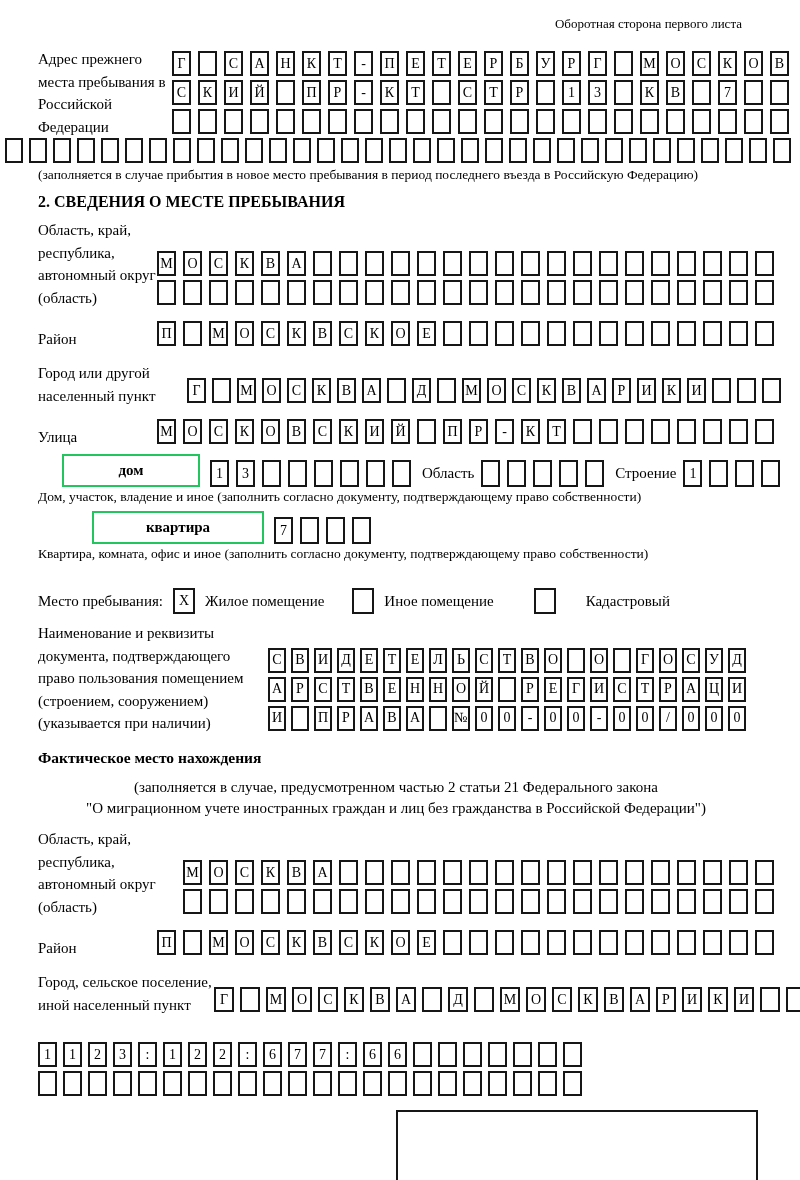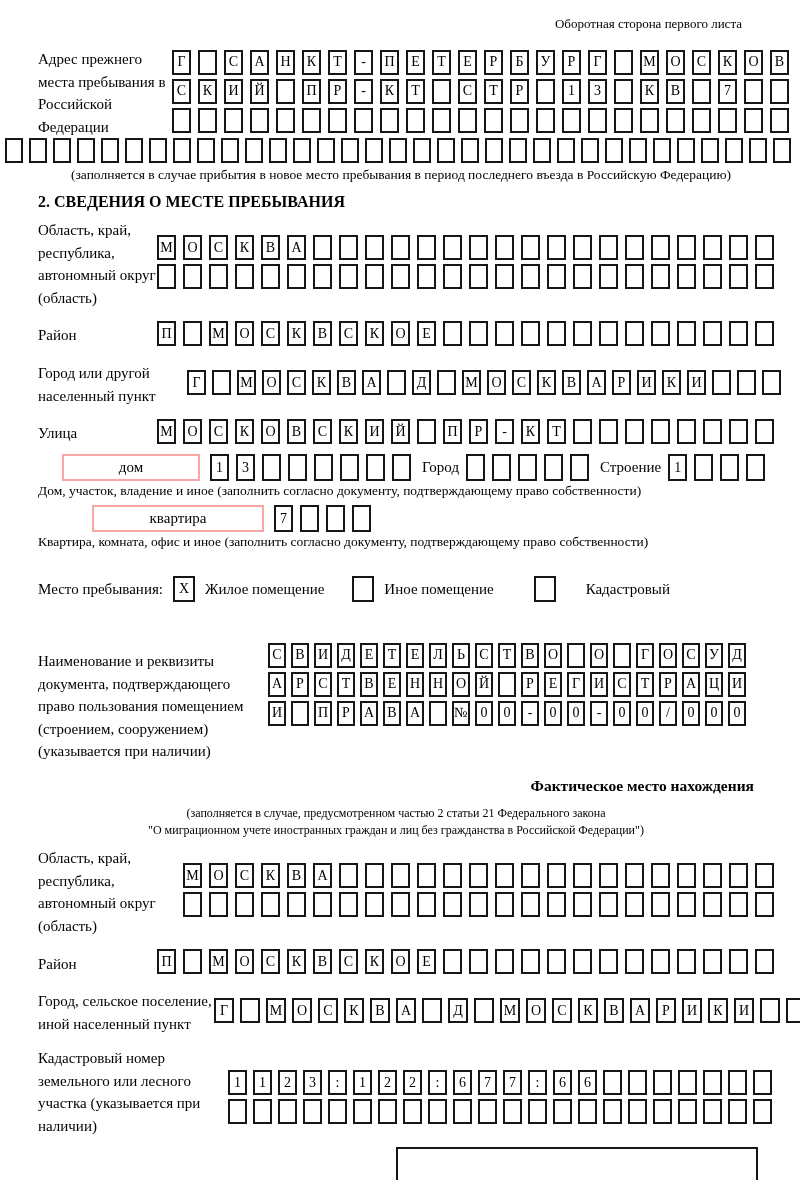--- a/index.html
+++ b/index.html
@@ -3,39 +3,39 @@
 <meta charset="utf-8">
 <style>
   html,body{margin:0;padding:0;background:#fff;}
   body{
     width:800px;height:1180px;
     font-family:"Liberation Serif","DejaVu Serif",serif;
     color:#000;font-size:15px;position:relative;overflow:hidden;
   }
   .page{padding:16px 6px 0 38px;box-sizing:border-box;}
   .hdr-note{text-align:right;padding-right:52px;font-size:13px;margin-bottom:16px;}
-  .frow{display:flex;align-items:center;}
+  .frow{display:flex;align-items:flex-end;}
   .lbl{flex:none;line-height:1.5;}
   .rows{display:flex;flex-direction:column;}
   .boxrow{display:flex;margin-bottom:4px;--cw:19px;--cm:7px;--ch:25px;}
   .cell{
     box-sizing:border-box;flex:none;
     width:var(--cw);height:var(--ch);margin-right:var(--cm);
     border:2px solid #161616;background:#fff;
     display:inline-flex;align-items:center;justify-content:center;
     font-size:14px;line-height:1;
   }
   .caption{font-size:13.5px;margin:2px 0 0 0;}
-  .caption.center{text-align:center;padding-right:30px;}
+  .caption.center{padding-right:30px;}
   .sec-title{font-weight:bold;font-size:16px;padding-right:40px;margin:10px 0 8px 0;}
-  .sub-title{font-weight:bold;font-size:15.5px;text-align:right;padding-right:40px;margin:14px 0 10px 0;}
-  .note{font-size:12px;text-align:center;padding-right:40px;line-height:1.45;}
+  .sub-title{font-weight:bold;font-size:15.5px;text-align:left;padding-right:40px;margin:14px 0 10px 0;}
+  .note{font-size:15px;text-align:center;padding-right:40px;line-height:1.45;}
   .widebox{
-    box-sizing:border-box;flex:none;border:2px solid #fca5a5;height:27px;
-    display:inline-flex;align-items:center;justify-content:center;font-size:15px;
+    box-sizing:border-box;flex:none;border:2px solid #22c55e;height:33px;
+    display:inline-flex;align-items:center;justify-content:center;font-size:15px;font-weight:bold;
   }
   .inline-lab{flex:none;line-height:27px;padding:0 7px 0 4px;}
   .chk{--cw:22px;--ch:26px;}
   .stayline{display:flex;align-items:center;margin-top:26px;}
   .stayline .cell{margin:0 10px;}
   .hint{font-size:13.5px;margin:4px 0 6px 150px;}
   .stamp-box{
     box-sizing:border-box;border:2px solid #161616;
     width:362px;height:178px;margin:10px 0 6px 358px;background:#fff;
   }
@@ -323,21 +323,21 @@
     <div class="boxrow" style="--ch:27px;margin-bottom:0;">
         <span class="cell">1</span>
         <span class="cell">3</span>
         <span class="cell"></span>
         <span class="cell"></span>
         <span class="cell"></span>
         <span class="cell"></span>
         <span class="cell"></span>
         <span class="cell"></span>
       </div>
-    <div class="inline-lab">Город</div>
+    <div class="inline-lab">Область</div>
     <div class="boxrow" style="--ch:27px;margin-bottom:0;">
         <span class="cell"></span>
         <span class="cell"></span>
         <span class="cell"></span>
         <span class="cell"></span>
         <span class="cell"></span>
       </div>
     <div class="inline-lab">Строение</div>
     <div class="boxrow" style="--ch:27px;margin-bottom:0;">
         <span class="cell">1</span>
@@ -363,21 +363,21 @@
     <span>Место пребывания:</span>
     <span class="cell chk" style="width:22px;height:26px;">X</span>
     <span>Жилое помещение</span>
     <span class="cell chk" style="width:22px;height:26px;margin-left:28px;"></span>
     <span>Иное помещение</span>
     <span class="cell chk" style="width:22px;height:26px;margin-left:40px;margin-right:30px;"></span>
     <span>Кадастровый</span>
   </div>
 
   <div class="frow mt8">
-    <div class="lbl" style="width:230px;margin-top:40px;">Наименование и реквизиты документа, подтверждающего право пользования помещением (строением, сооружением) (указывается при наличии)</div>
+    <div class="lbl" style="width:230px;">Наименование и реквизиты документа, подтверждающего право пользования помещением (строением, сооружением) (указывается при наличии)</div>
     <div class="rows">
       <div class="boxrow" style="--cw:18px;--cm:5px;">
           <span class="cell">С</span>
           <span class="cell">В</span>
           <span class="cell">И</span>
           <span class="cell">Д</span>
           <span class="cell">Е</span>
           <span class="cell">Т</span>
           <span class="cell">Е</span>
           <span class="cell">Л</span>
@@ -557,21 +557,20 @@
         <span class="cell">Р</span>
         <span class="cell">И</span>
         <span class="cell">К</span>
         <span class="cell">И</span>
         <span class="cell"></span>
         <span class="cell"></span>
       </div>
   </div>
 
   <div class="frow mt4">
-    <div class="lbl" style="width:190px;">Кадастровый номер земельного или лесного участка (указывается при наличии)</div>
     <div class="rows" style="margin-top:14px;">
       <div class="boxrow" style="--cw:19px;--cm:6px;">
           <span class="cell">1</span>
           <span class="cell">1</span>
           <span class="cell">2</span>
           <span class="cell">3</span>
           <span class="cell">:</span>
           <span class="cell">1</span>
           <span class="cell">2</span>
           <span class="cell">2</span>

